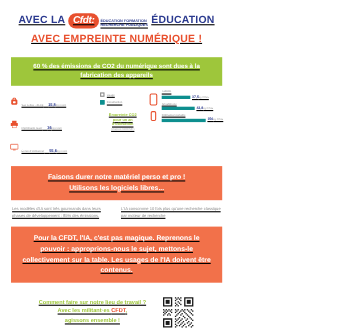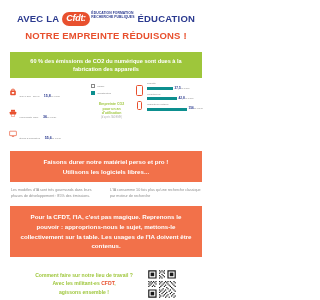--- a/index.html
+++ b/index.html
@@ -2,33 +2,33 @@
 <html><head>
 <meta charset="utf-8">
 <style>
   * { box-sizing: border-box; margin: 0; padding: 0; }
   html, body {
     width: 212px; height: 300px;
     background: #ffffff;
     font-family: "Liberation Sans", sans-serif;
     overflow: hidden;
   }
-  .poster { position: relative; width: 212px; height: 240px; background: #fff; }
+  .poster { position: relative; width: 212px; height: 240px; background: #fff; text-decoration: underline; }
 
   
   .header { padding: 12px 6px 4px; text-align: center; }
   .head-line1 {
     display: flex; align-items: center; justify-content: center;
     gap: 3px; white-space: nowrap;
   }
   .head-word {
     font-size: 9.5px; font-weight: bold; letter-spacing: .2px;
     color: #2b3a8f;
   }
-  .logo-lockup { display: flex; align-items: flex-start; gap: 1.5px; }
+  .logo-lockup { display: flex; align-items: flex-end; gap: 1.5px; }
   .logo-pill {
     background: #e8502e; color: #fff;
     border-radius: 7px;
     padding: 2px 4px 2.5px;
     font-size: 9px; font-weight: bold; font-style: italic;
     letter-spacing: -.3px; line-height: 1;
   }
   .logo-sub { text-align: left; line-height: 1.05; }
   .logo-sub span {
     display: block; font-size: 3.4px; font-weight: bold;
@@ -127,21 +127,21 @@
       <span class="logo-lockup">
         <span class="logo-pill">Cfdt:</span>
         <span class="logo-sub">
           <span>ÉDUCATION FORMATION</span>
           <span>RECHERCHE PUBLIQUES</span>
         </span>
       </span>
 
       <span class="head-word">ÉDUCATION</span>
     </div>
-    <div class="head-line2">NOTRE EMPREINTE RÉDUISONS !</div>
+    <div class="head-line2">AVEC EMPREINTE NUMÉRIQUE !</div>
   </div>
 
   <div class="green-banner">60 % des émissions de CO2 du numérique sont dues à la fabrication des appareils</div>
 
   <div class="info">
 
     <div class="info-col col-left">
 
       <div class="dev-row">
         <svg class="dev-icon" viewBox="0 0 20 20">

